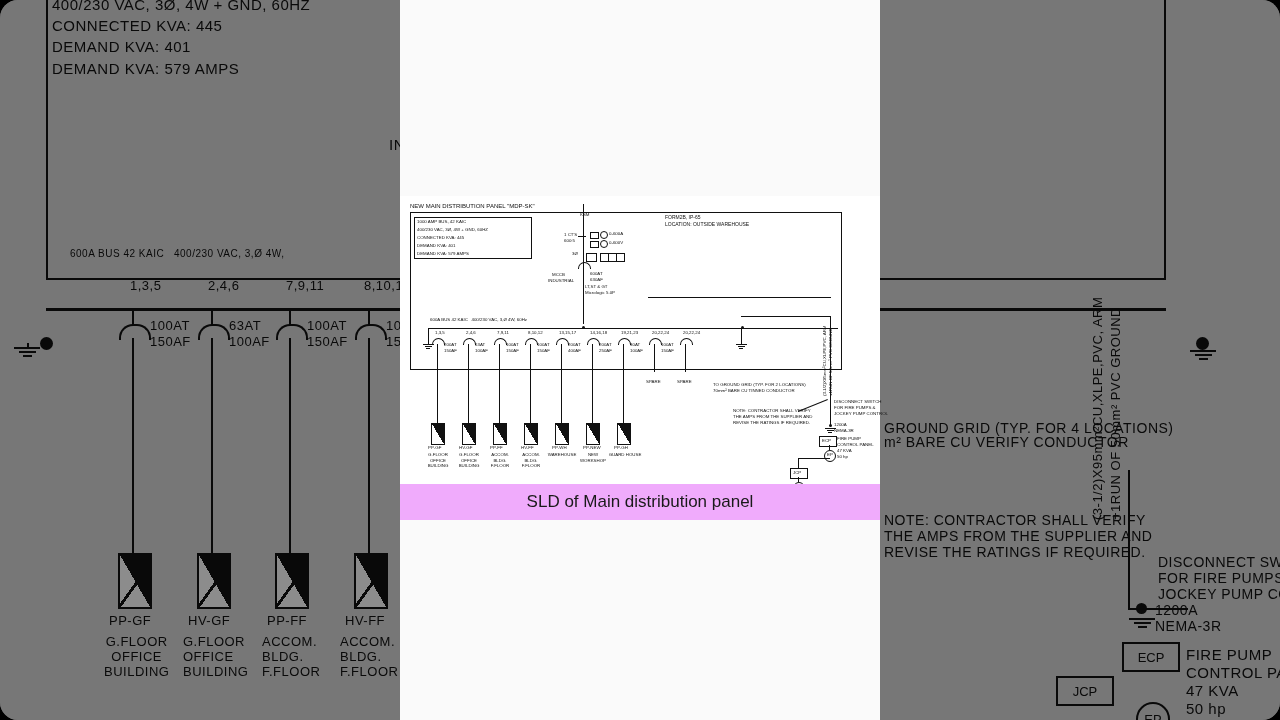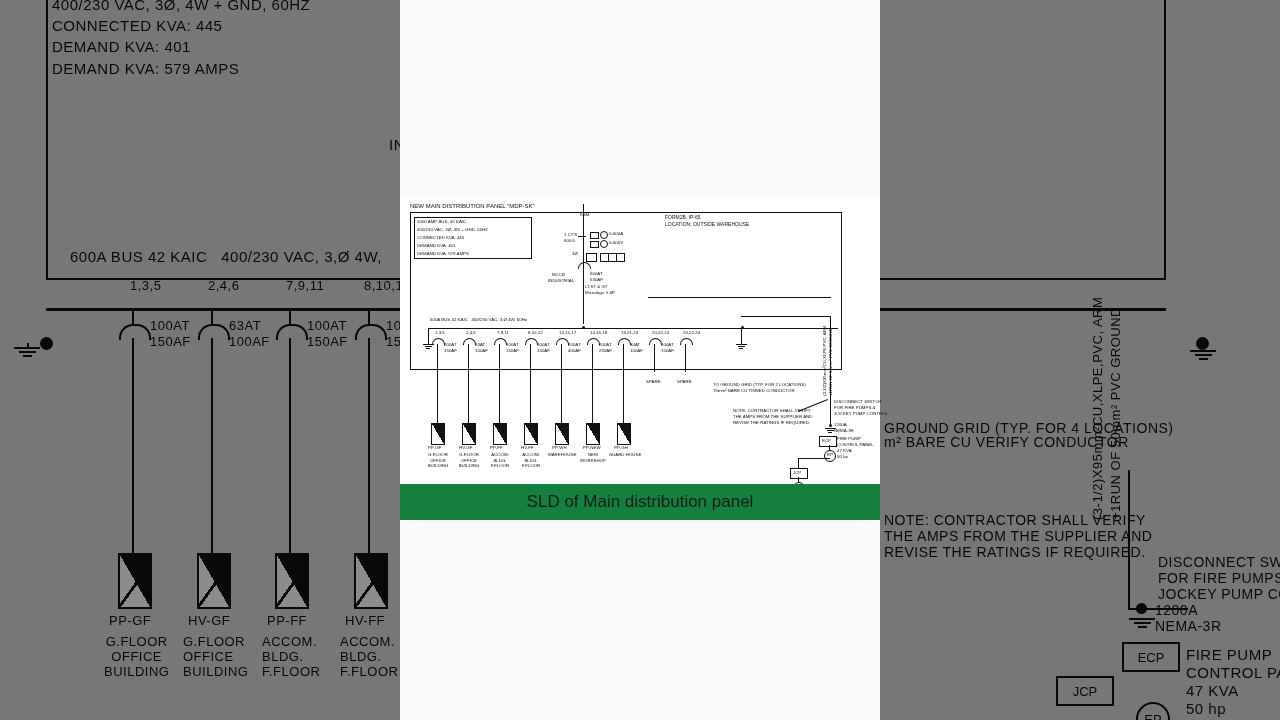--- a/index.html
+++ b/index.html
@@ -1,21 +1,21 @@
 <!DOCTYPE html>
 <html><head>
 <meta charset="utf-8">
 <style>
   html,body{margin:0;padding:0;}
   body{
     width:1280px;height:720px;overflow:hidden;
     background:#000;
     font-family:"Liberation Sans", sans-serif;
   }
-  #stage{position:relative;width:1280px;height:720px;overflow:hidden;background:#0a0a0a;}
+  #stage{position:relative;width:1280px;height:720px;overflow:hidden;background:#0a0a0a;border-radius:18px;}
 
   
   .bg{
     position:absolute;inset:0;
     background:#d9d9d9;
     overflow:hidden;
   }
   .bg-inner{
     position:absolute;left:0;top:0;width:1280px;height:720px;
     color:#111;
@@ -63,21 +63,21 @@
   .rot{transform-origin:0 0;transform:rotate(-90deg);}
 
   
   .frame{
     position:absolute;left:400px;top:196px;width:480px;height:324px;
     background:#ffffff;
     box-shadow:0 0 0 0 rgba(0,0,0,0);
   }
   .frame-caption{
     position:absolute;left:400px;top:484px;width:480px;height:36px;
-    background:#15803d;
+    background:#f0abfc;
     display:flex;align-items:center;justify-content:center;
     font-size:17px;color:#1a1a1a;
     font-family:"Liberation Sans", sans-serif;
   }
   .frame-pad-top{position:absolute;left:400px;top:0;width:480px;height:196px;background:#fafafa;}
   .frame-pad-bottom{position:absolute;left:400px;top:520px;width:480px;height:200px;background:#fafafa;}
 
   
   .sld{position:absolute;inset:0;color:#111;}
   .t{position:absolute;white-space:pre;font-size:4.4px;line-height:1.25;color:#111;
@@ -110,21 +110,21 @@
       <div class="bgtxt" style="left:52px;top:17px;font-size:15px;">CONNECTED KVA: 445</div>
       <div class="bgtxt" style="left:52px;top:38px;font-size:15px;">DEMAND KVA: 401</div>
       <div class="bgtxt" style="left:52px;top:60px;font-size:15px;">DEMAND KVA: 579 AMPS</div>
 
       <div class="bgline" style="left:46px;top:-20px;width:2px;height:300px;"></div>
       <div class="bgline" style="left:46px;top:278px;width:1120px;height:2px;"></div>
       <div class="bgline" style="left:1164px;top:-20px;width:2px;height:298px;"></div>
 
       <div class="bgtxt" style="left:389px;top:136px;font-size:15px;">IN</div>
 
-      <div class="bgtxt" style="left:70px;top:248px;font-size:15px;">600A BUS 42 KAIC   400/230 VAC, 3,Ø 4W,</div>
+      <div class="bgtxt" style="left:70px;top:248px;font-size:10px;">600A BUS 42 KAIC   400/230 VAC, 3,Ø 4W,</div>
 
       <div class="bgline" style="left:46px;top:308px;width:1120px;height:3px;"></div>
 
       <div class="bgnode" style="left:40px;top:337px;width:13px;height:13px;"></div>
       <div class="bggnd" style="left:14px;top:345px;width:26px;">
           <i></i>
           <i></i>
           <i></i>
         </div>
       <div class="bgline" style="left:27px;top:343px;width:2px;height:4px;"></div>

